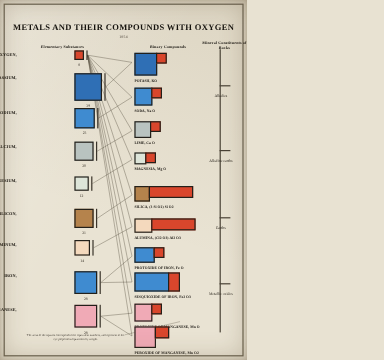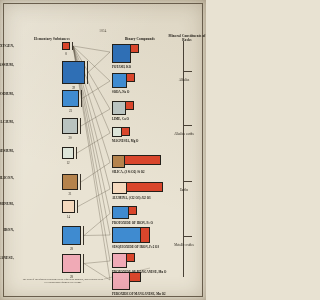--- a/index.html
+++ b/index.html
@@ -67,20 +67,21 @@
   #frame{position:absolute;left:3px;top:3px;right:3px;bottom:3px;
     border:.7px solid #6d6453;pointer-events:none;}
 </style>
 </head>
 <body>
 
 <div id="sheet">
 
   <div id="frame"></div>
 
+  <div id="title">METALS AND THEIR COMPOUNDS WITH OXYGEN</div>
   <div id="subtitle">1854</div>
 
   <div class="colhead" id="ch-left">Elementary Substances</div>
   <div class="colhead" id="ch-mid">Binary Compounds</div>
   <div class="colhead" id="ch-right">Mineral Constituents of Rocks</div>
 
   <svg id="wires" width="206" height="300">
       <line x1="73" y1="46" x2="110" y2="52" stroke="#5b5344" stroke-width="0.45" opacity="0.75"></line>
       <line x1="73" y1="46" x2="110" y2="81" stroke="#5b5344" stroke-width="0.45" opacity="0.75"></line>
       <line x1="73" y1="46" x2="110" y2="109" stroke="#5b5344" stroke-width="0.45" opacity="0.75"></line>

